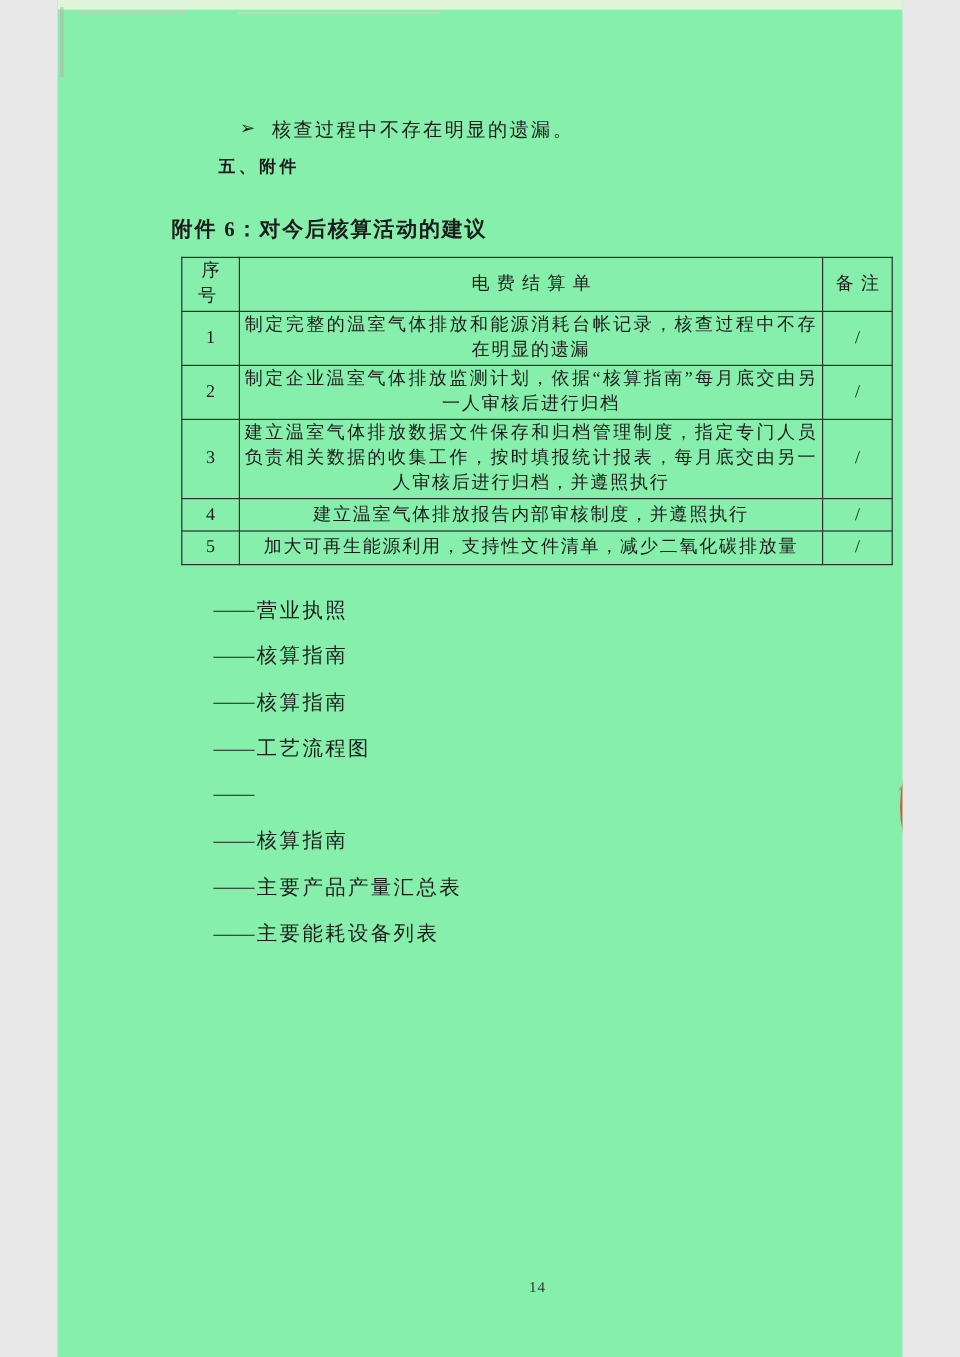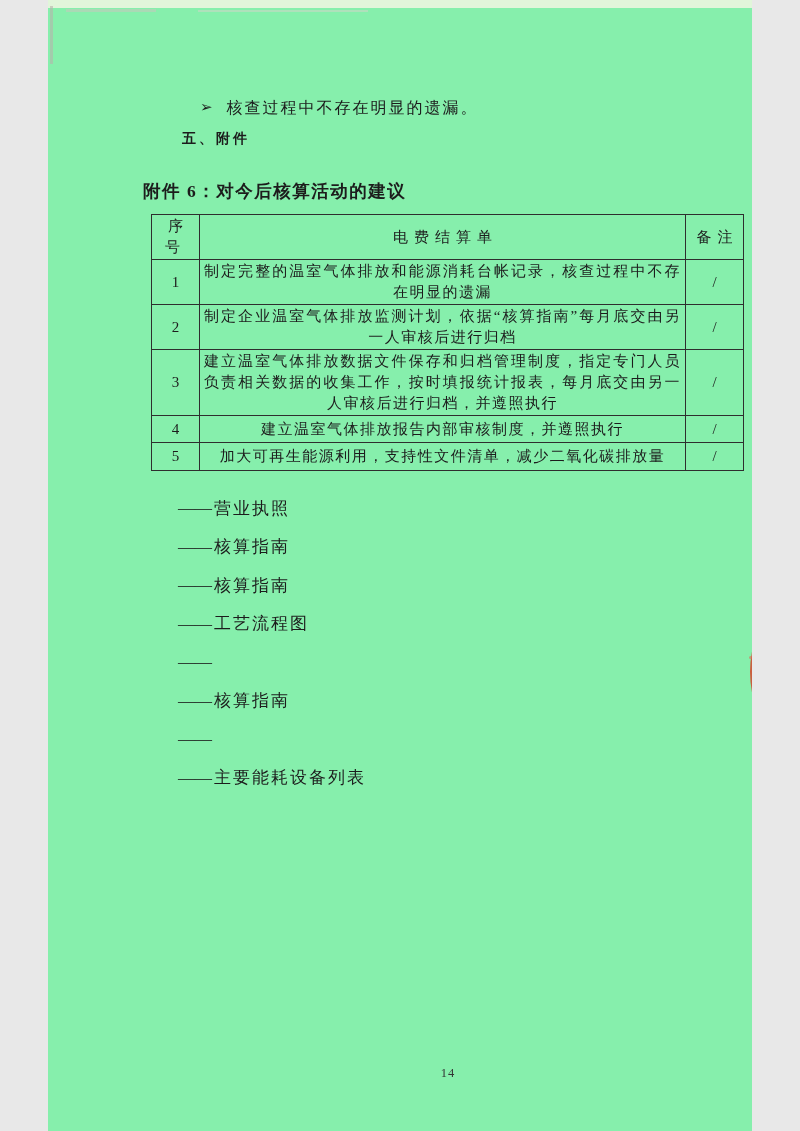--- a/index.html
+++ b/index.html
@@ -177,20 +177,21 @@
       </div>
       <div class="doc-item">
         <span class="dash">——</span>
       </div>
       <div class="doc-item">
         <span class="dash">——</span>
         <span>核算指南</span>
       </div>
       <div class="doc-item">
         <span class="dash">——</span>
+        <span>主要产品产量汇总表</span>
       </div>
       <div class="doc-item">
         <span class="dash">——</span>
         <span>主要能耗设备列表</span>
       </div>
     </div>
 
   <div class="stamp-ring"></div>
   <div class="stamp-speck"></div>
   <div id="stamp-text">

